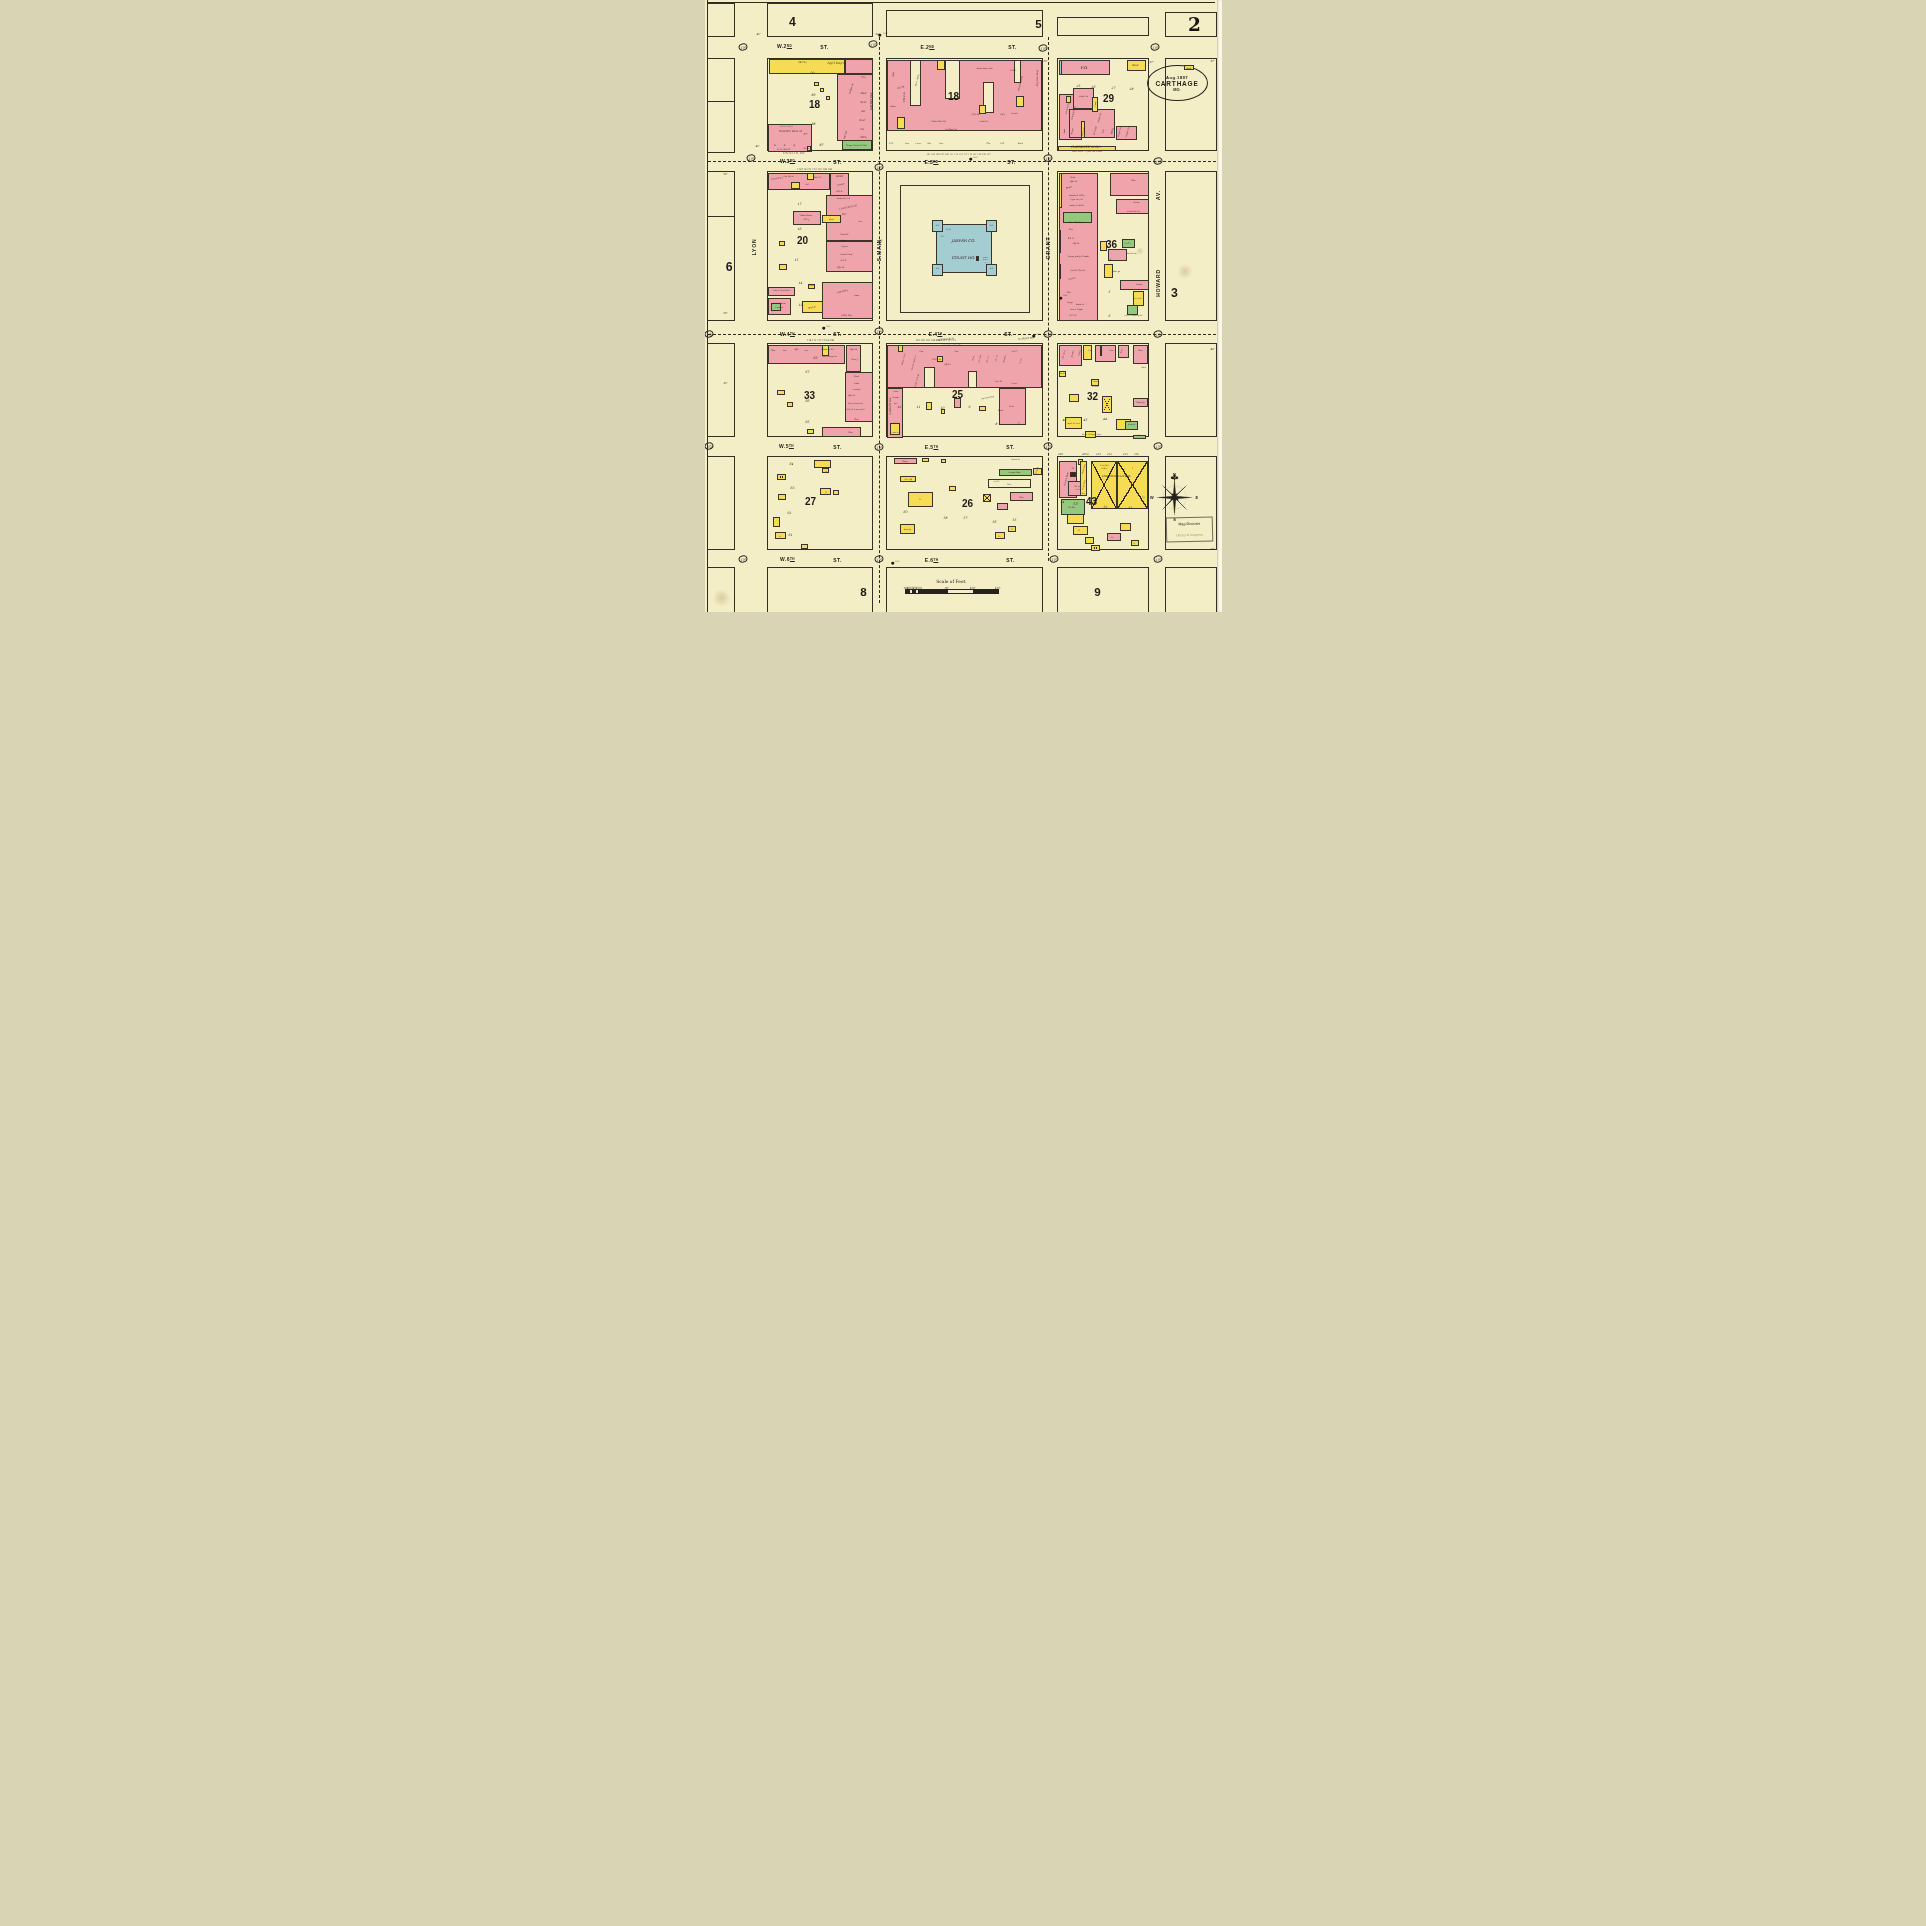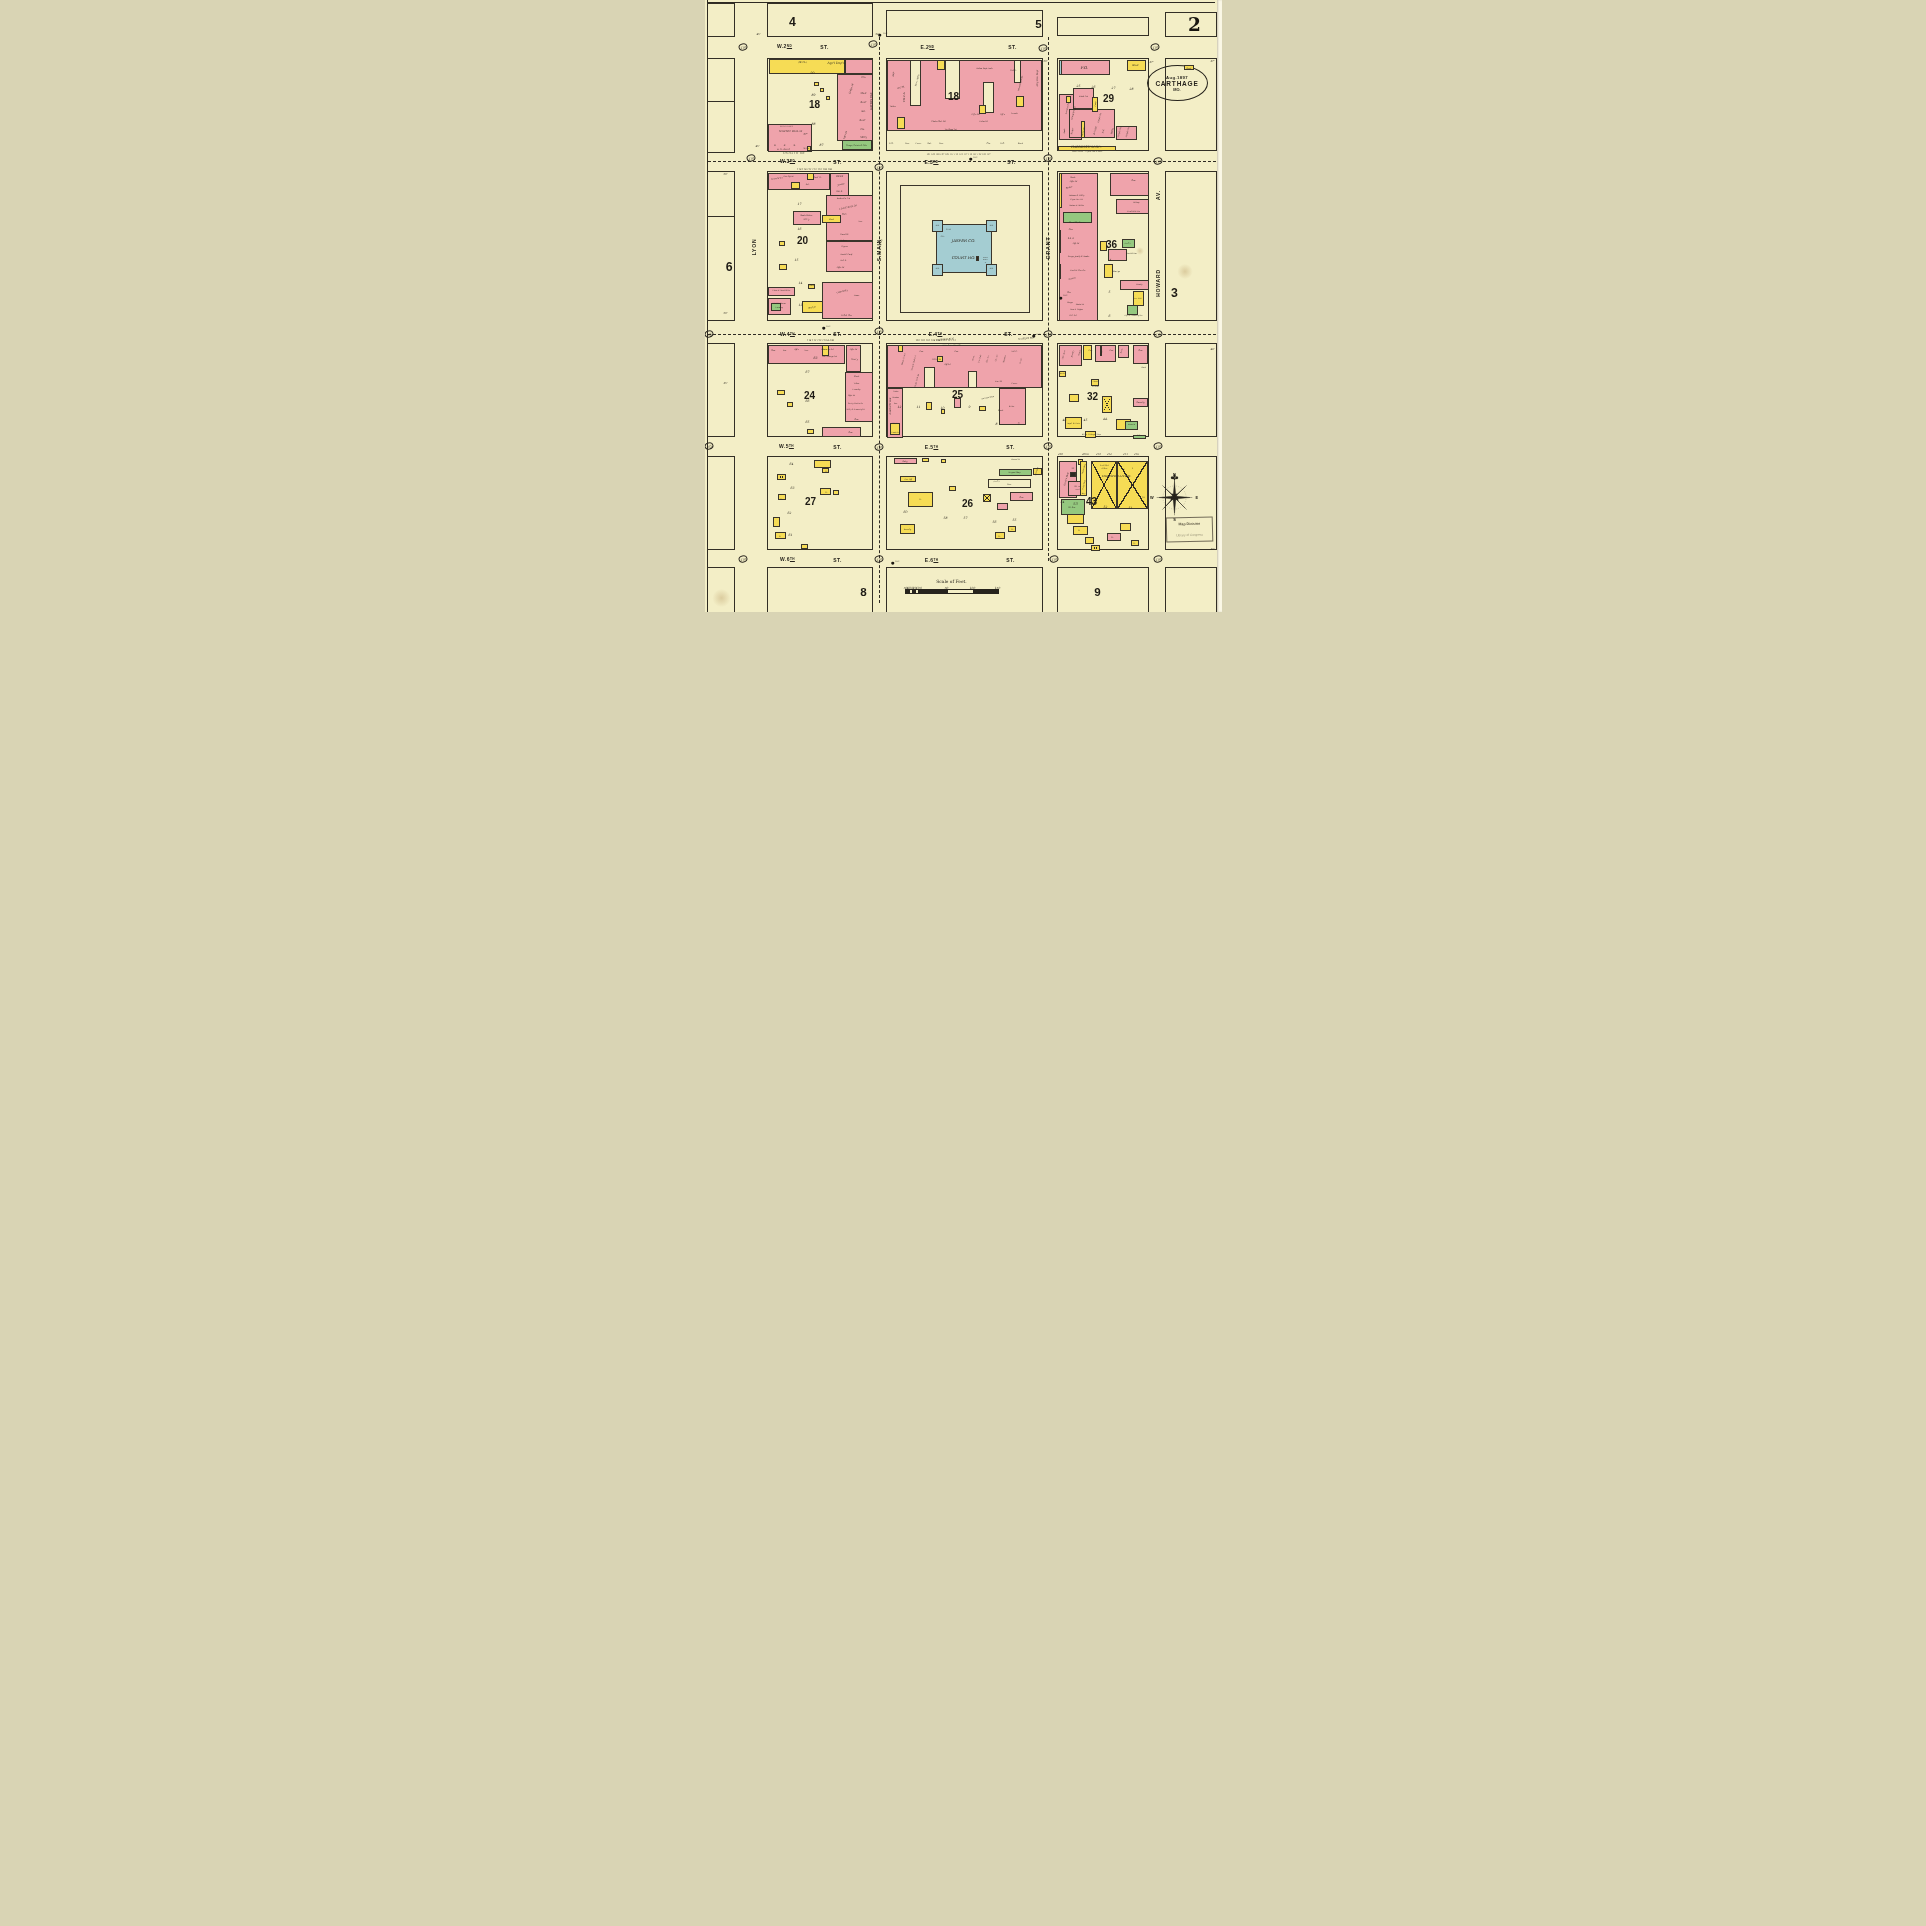--- a/index.html
+++ b/index.html
@@ -383,21 +383,21 @@
       <div class="mlab" style="left: 86px; top: 4.6px; font-size: 1.9px;">Off's 2d</div>
       <div class="mlab" style="left: 87px; top: 15.4px; font-size: 2px;">Print'y</div>
       <div class="mlab" style="left: 89px; top: 32px; font-size: 2.1px;">Meat</div>
       <div class="mlab" style="left: 89px; top: 39px; font-size: 1.9px;">Tailor</div>
       <div class="mlab" style="left: 89px; top: 45px; font-size: 1.9px;">Laundry</div>
       <div class="mlab" style="left: 84px; top: 52px; font-size: 1.8px;">Off's 2d</div>
       <div class="mlab" style="left: 88px; top: 60px; font-size: 1.7px;">Sew'g Mach's &amp;c</div>
       <div class="mlab" style="left: 88px; top: 66px; font-size: 1.7px;">Mill'y &amp; Dressm'g 2d</div>
       <div class="mlab" style="left: 89px; top: 75px; font-size: 2.1px;">Gro.</div>
       <div class="mlab" style="left: 83px; top: 88px; font-size: 2.1px;">Gro.</div>
-      <div class="bnum" style="left: 42px; top: 51px; font-size: 10px;">24</div>
+      <div class="bnum" style="left: 42px; top: 51px; font-size: 10px;">33</div>
     </div>
     <div class="block" style="left: 181px; top: 343px; width: 157px; height: 94px;">
       <div class="bldg c-pink" style="left: 0.8px; top: 0.8px; width: 155px; height: 43px;"></div>
       <div class="bldg c-paper" style="left: 37px; top: 23px; width: 11.6px; height: 21px;"></div>
       <div class="bldg c-paper" style="left: 81px; top: 27px; width: 9.6px; height: 17px;"></div>
       <div class="bldg c-yellow" style="left: 11.6px; top: 0.8px; width: 5.4px; height: 7.7px;"></div>
       <div class="bldg c-yellow" style="left: 50px; top: 11.6px; width: 6.2px; height: 6.2px;"></div>
       <div class="bldg c-pink" style="left: 0.8px; top: 44px; width: 15.4px; height: 50px;"></div>
       <div class="bldg c-yellow" style="left: 3.1px; top: 79px; width: 10px; height: 11.6px;"></div>
       <div class="bldg c-yellow" style="left: 39px; top: 58px; width: 6.2px; height: 7.7px;"></div>

